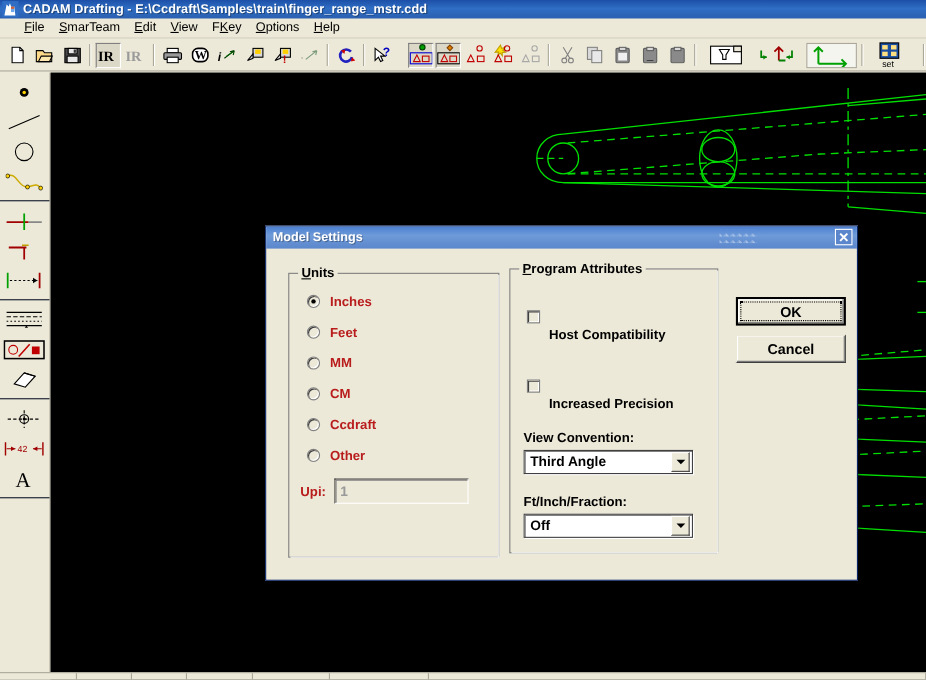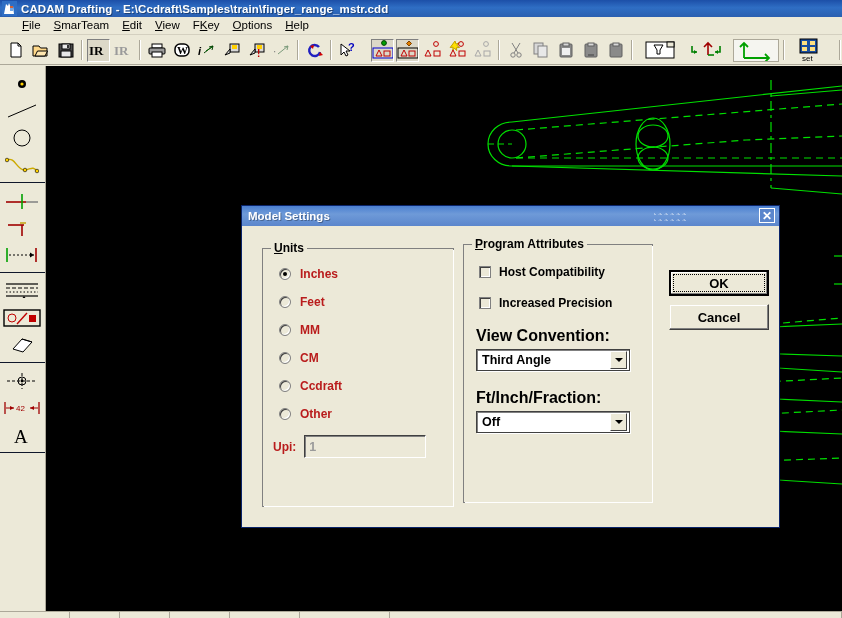--- a/index.html
+++ b/index.html
@@ -168,25 +168,25 @@
   
   .check-row {
     display: flex; align-items: center; margin: 0 0 17px 15px; cursor: default;
   }
   .checkbox {
     width: 12px; height: 12px; background: #ece9d8;
     border: 1px solid #808080;
     box-shadow: inset 1px 1px 0 #404040, inset -1px -1px 0 #fff;
     flex: none; margin-right: 8px; position: relative;
   }
-  .check-label { font-size: 12px; font-weight: bold; color: #000; }
+  .check-label { font-size: 12px; font-weight: bold; color: #000; margin-top: 32px; }
 
   
   .field-label {
-    font-size: 16px; font-weight: bold; color: #000; margin-left: 12px;
+    font-size: 12px; font-weight: bold; color: #000; margin-left: 12px;
   }
 
   
   .combo {
     position: relative; height: 22px; background: #fff;
     border: 1px solid #404040;
     box-shadow: inset 1px 1px 0 #808080, 1px 1px 0 #fff;
     display: flex; align-items: center; cursor: default;
   }
   .combo-text {

